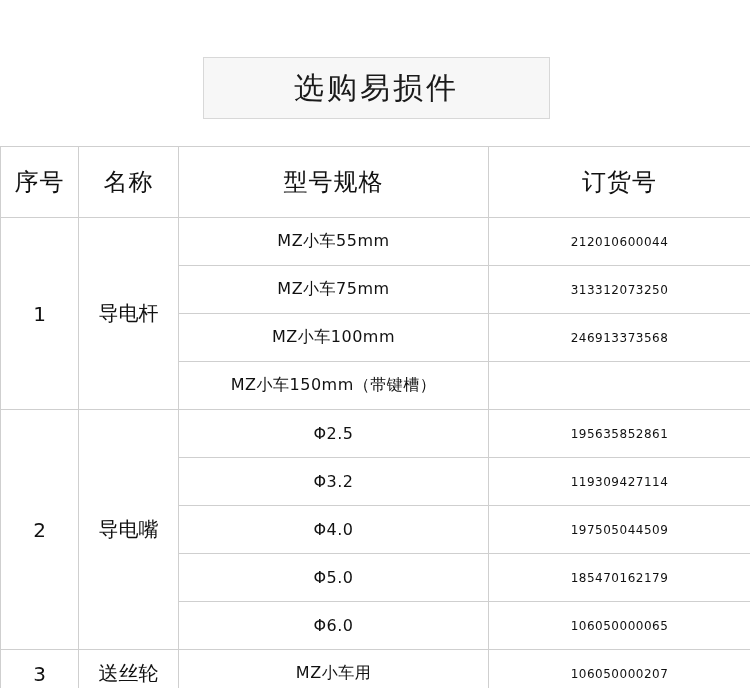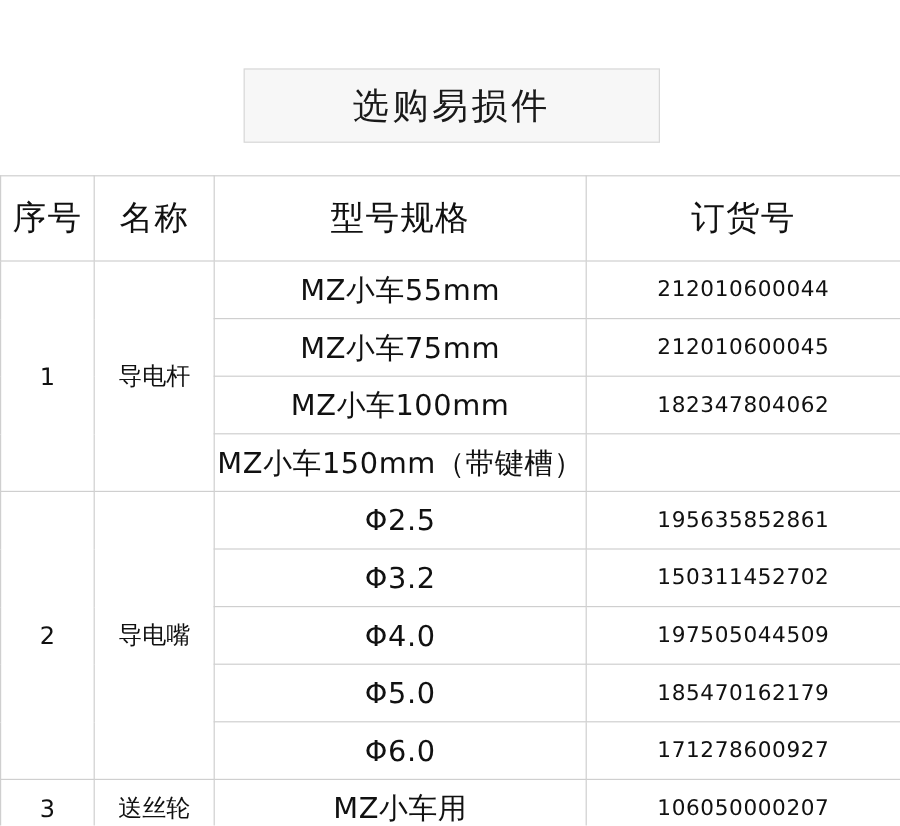--- a/index.html
+++ b/index.html
@@ -66,38 +66,38 @@
     border: 1px solid #cfcfcf;
     text-align: center;
     vertical-align: middle;
     font-size: 20px;
     font-weight: 400;
     color: #111111;
     font-family: "DejaVu Sans", "Liberation Sans", sans-serif;
   }
   .spec-table thead th {
     height: 68px;
-    font-size: 28px;
+    font-size: 24px;
     letter-spacing: 1px;
     background: #ffffff;
   }
   .spec-table tbody td {
     height: 45px;
     background: #ffffff;
   }
   .spec-table tbody td.idx,
   .spec-table tbody td.nm {
     font-size: 20px;
   }
   .spec-table tbody td.model {
-    font-size: 24px;
+    font-size: 16px;
     letter-spacing: 0.5px;
   }
   .spec-table tbody td.order {
-    font-size: 18px;
+    font-size: 12px;
     letter-spacing: 0.5px;
   }
   .spec-table tbody td.empty {
     background: #ffffff;
   }
 </style>
 </head>
 <body>
 
 <div class="page">
@@ -126,52 +126,52 @@
     <tbody>
 
       <tr>
         <td class="idx" rowspan="4">1</td>
         <td class="nm" rowspan="4">导电杆</td>
         <td class="model">MZ小车55mm</td>
         <td class="order">212010600044</td>
       </tr>
       <tr>
         <td class="model">MZ小车75mm</td>
-        <td class="order">212010600045</td>
+        <td class="order">313312073250</td>
       </tr>
       <tr>
         <td class="model">MZ小车100mm</td>
-        <td class="order">182347804062</td>
+        <td class="order">246913373568</td>
       </tr>
       <tr>
         <td class="model">MZ小车150mm（带键槽）</td>
         <td class="order empty"></td>
       </tr>
 
       <tr>
         <td class="idx" rowspan="5">2</td>
         <td class="nm" rowspan="5">导电嘴</td>
         <td class="model">Φ2.5</td>
         <td class="order">195635852861</td>
       </tr>
       <tr>
         <td class="model">Φ3.2</td>
-        <td class="order">150311452702</td>
+        <td class="order">119309427114</td>
       </tr>
       <tr>
         <td class="model">Φ4.0</td>
         <td class="order">197505044509</td>
       </tr>
       <tr>
         <td class="model">Φ5.0</td>
         <td class="order">185470162179</td>
       </tr>
       <tr>
         <td class="model">Φ6.0</td>
-        <td class="order">171278600927</td>
+        <td class="order">106050000065</td>
       </tr>
 
       <tr>
         <td class="idx">3</td>
         <td class="nm">送丝轮</td>
         <td class="model">MZ小车用</td>
         <td class="order">106050000207</td>
       </tr>
     </tbody>
   </table>

